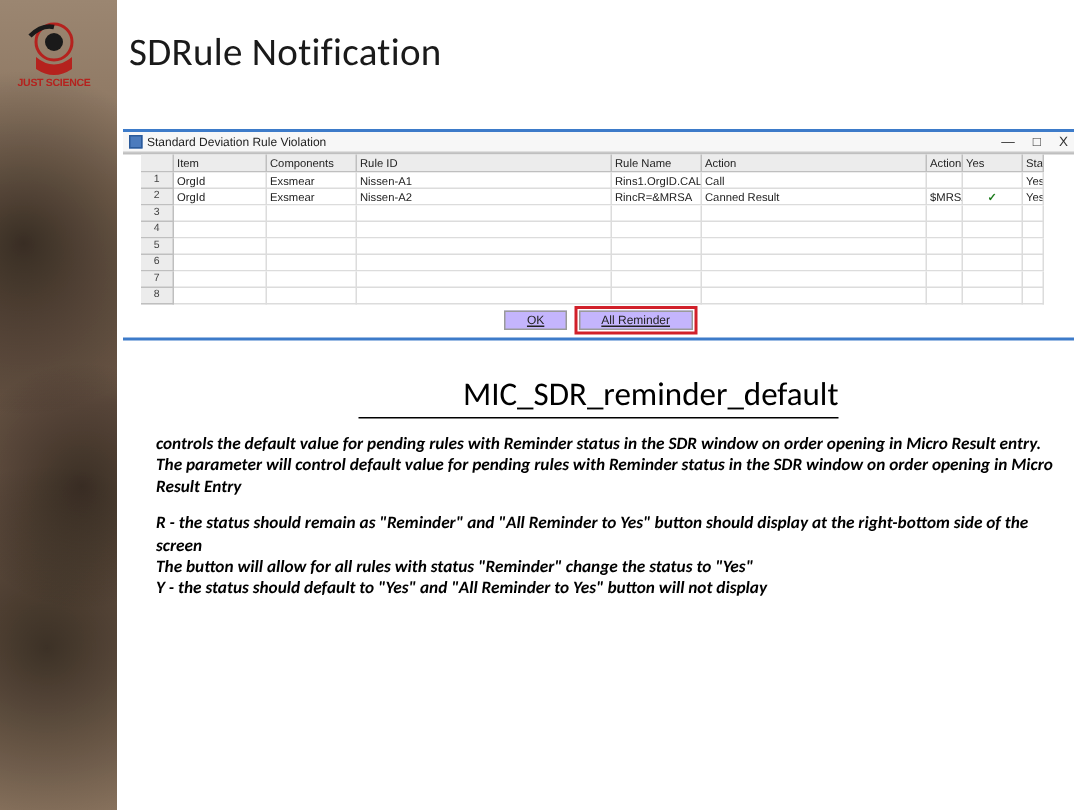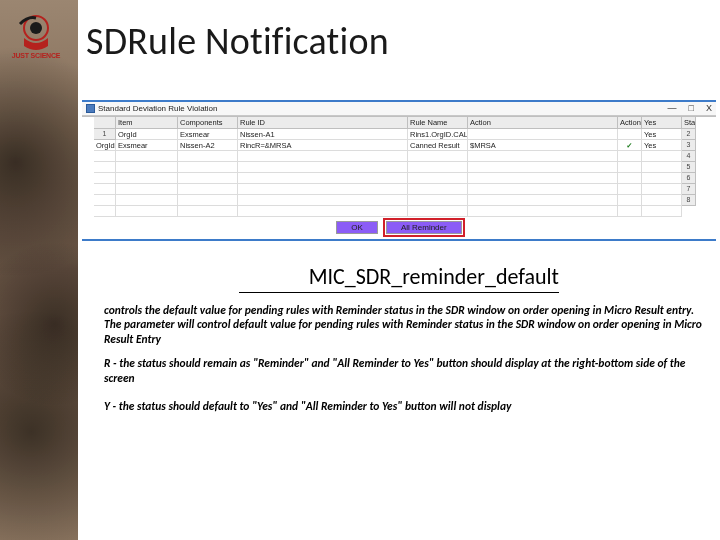--- a/index.html
+++ b/index.html
@@ -29,21 +29,21 @@
   .logo .logo-text {
     color: #b5221e; font-size: 7px; font-weight: 700; line-height: 1;
     text-align: center; letter-spacing: -0.2px; margin-top: -2px;
   }
   .content {
     position: absolute; left: 78px; top: 0; right: 0; bottom: 0;
     background: #fff;
   }
   .title {
     font-family: Calibri, "Segoe UI", Arial, sans-serif;
-    font-size: 38px; font-weight: 400; color: #1a1a1a;
+    font-size: 26px; font-weight: 400; color: #1a1a1a;
     padding: 18px 0 0 8px; letter-spacing: 0.2px;
   }
 
   
   .shot {
     margin: 36px 4px 0 4px;
     border-top: 2px solid #3d7bc9;
     border-bottom: 2px solid #3d7bc9;
     background: #fff;
     font-size: 8px;
@@ -92,22 +92,23 @@
     font-size: 7px;
     color: #444;
   }
   .btnrow {
     display: flex; justify-content: center; gap: 8px;
     padding: 4px 0 5px 0;
     position: relative;
   }
   .winbtn {
     font-size: 8px; padding: 1px 14px;
-    background: #8b5cf6; border: 1px solid #9a9a9a;
+    background: #c4b5fd; border: 1px solid #9a9a9a;
     color: #222;
+    text-decoration: underline;
   }
   .highlight-box {
     position: absolute;
     border: 2px solid #d1202a;
     pointer-events: none;
   }
   .tick { color: #1a7a1a; font-weight: 700; text-align: center; }
 
   .subhead {
     font-family: Calibri, "Segoe UI", serif;
@@ -169,20 +170,21 @@
       <div class="th">Action</div>
       <div class="th">Action Value</div>
       <div class="th">Yes</div>
       <div class="th">Status</div>
 
       <div class="td rowhdr">1</div>
       <div class="td">OrgId</div>
       <div class="td">Exsmear</div>
       <div class="td">Nissen-A1</div>
       <div class="td">Rins1.OrgID.CAL Id. Also change organism to MRSA</div>
+      <div class="td">Call</div>
       <div class="td"></div>
       <div class="td tick"></div>
       <div class="td">Yes</div>
 
       <div class="td rowhdr">2</div>
       <div class="td">OrgId</div>
       <div class="td">Exsmear</div>
       <div class="td">Nissen-A2</div>
       <div class="td">RincR=&amp;MRSA</div>
       <div class="td">Canned Result</div>
@@ -254,18 +256,18 @@
       </div>
     </div>
   </div>
 
   <h2 class="subhead">MIC_SDR_reminder_default</h2>
 
   <div class="body-text">
     <p>controls the default value for pending rules with Reminder status in the SDR window on order opening in Micro Result entry. The parameter will control default value for pending rules with Reminder status in the SDR window on order opening in Micro Result Entry</p>
     <p>
       <span>R - the status should remain as "Reminder" and "All Reminder to Yes" button should display at the right-bottom side of the screen</span><br>
-      <br>
+      <span>The button will allow for all rules with status "Reminder" change the status to "Yes"</span><br>
       <span>Y - the status should default to "Yes" and "All Reminder to Yes" button will not display</span>
     </p>
   </div>
 
 </div>
 
 </body></html>

